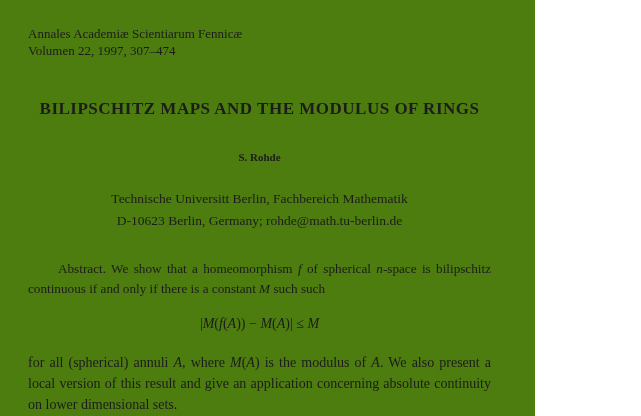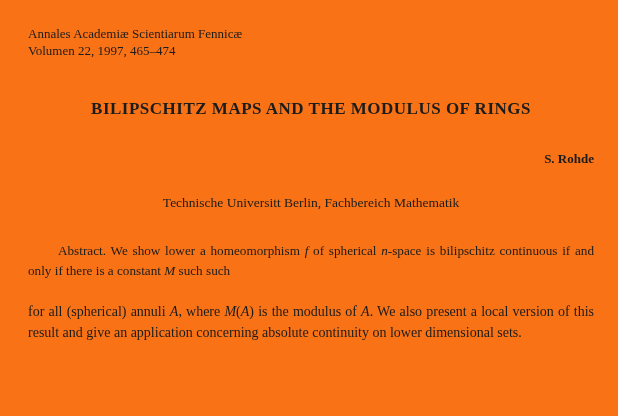--- a/index.html
+++ b/index.html
@@ -9,42 +9,42 @@
   }
   body {
     width: 641px;
     height: 416px;
     font-family: "Liberation Serif", "DejaVu Serif", serif;
     color: #1c1c1c;
     overflow: hidden;
   }
   .page {
     box-sizing: border-box;
-    width: 618px;
+    width: 535px;
     height: 416px;
-    padding: 25px 24px 0 28px;
-    background: #f97316;
+    padding: 25px 44px 0 28px;
+    background: #4d7c0f;
   }
   .journal {
     font-size: 13px;
     line-height: 17px;
   }
   .title {
     margin: 40px 0 0 0;
     font-size: 17px;
     font-weight: bold;
     letter-spacing: 0.5px;
     text-align: center;
     white-space: nowrap;
   }
   .author {
     margin-top: 32px;
-    text-align: right;
+    text-align: center;
     font-weight: bold;
-    font-size: 13px;
+    font-size: 11px;
   }
   .affil {
     margin-top: 25px;
     text-align: center;
     font-size: 13.5px;
     line-height: 22px;
   }
   .abstract {
     margin: 27px 0 0 0;
     font-size: 13.2px;
@@ -70,29 +70,31 @@
     font-style: italic;
   }
 </style>
 </head>
 <body>
 
 <div class="page">
 
   <div class="journal">
     <div>Annales Academiæ Scientiarum Fennicæ</div>
-    <div>Volumen 22, 1997, 465–474</div>
+    <div>Volumen 22, 1997, 307–474</div>
   </div>
 
   <h1 class="title">BILIPSCHITZ MAPS AND THE MODULUS OF RINGS</h1>
 
   <div class="author">S. Rohde</div>
 
   <div class="affil">
     <div>Technische Universitt Berlin, Fachbereich Mathematik</div>
+    <div>D-10623 Berlin, Germany; rohde@math.tu-berlin.de</div>
   </div>
 
-  <p class="abstract"><b>Abstract.</b><span><span> We show lower a homeomorphism </span><span class="mi">f</span><span> of spherical </span><span class="mi">n</span><span>-space is bilipschitz continuous if and only if there is a constant </span><span class="mi">M</span><span> such such</span></span></p>
+  <p class="abstract"><b>Abstract.</b><span><span> We show that a homeomorphism </span><span class="mi">f</span><span> of spherical </span><span class="mi">n</span><span>-space is bilipschitz continuous if and only if there is a constant </span><span class="mi">M</span><span> such such</span></span></p>
 
+  <div class="formula"><span>|</span><span class="mi">M</span><span>(</span><span class="mi">f</span><span>(</span><span class="mi">A</span><span>)) − </span><span class="mi">M</span><span>(</span><span class="mi">A</span><span>)| ≤ </span><span class="mi">M</span></div>
 
   <p class="bodytext"><span>for all (spherical) annuli </span><span class="mi">A</span><span>, where </span><span class="mi">M</span><span>(</span><span class="mi">A</span><span>)</span><span> is the modulus of </span><span class="mi">A</span><span>. We also present a local version of this result and give an application concerning absolute continuity on lower dimensional sets.</span></p>
 
 </div>
 
 </body></html>

